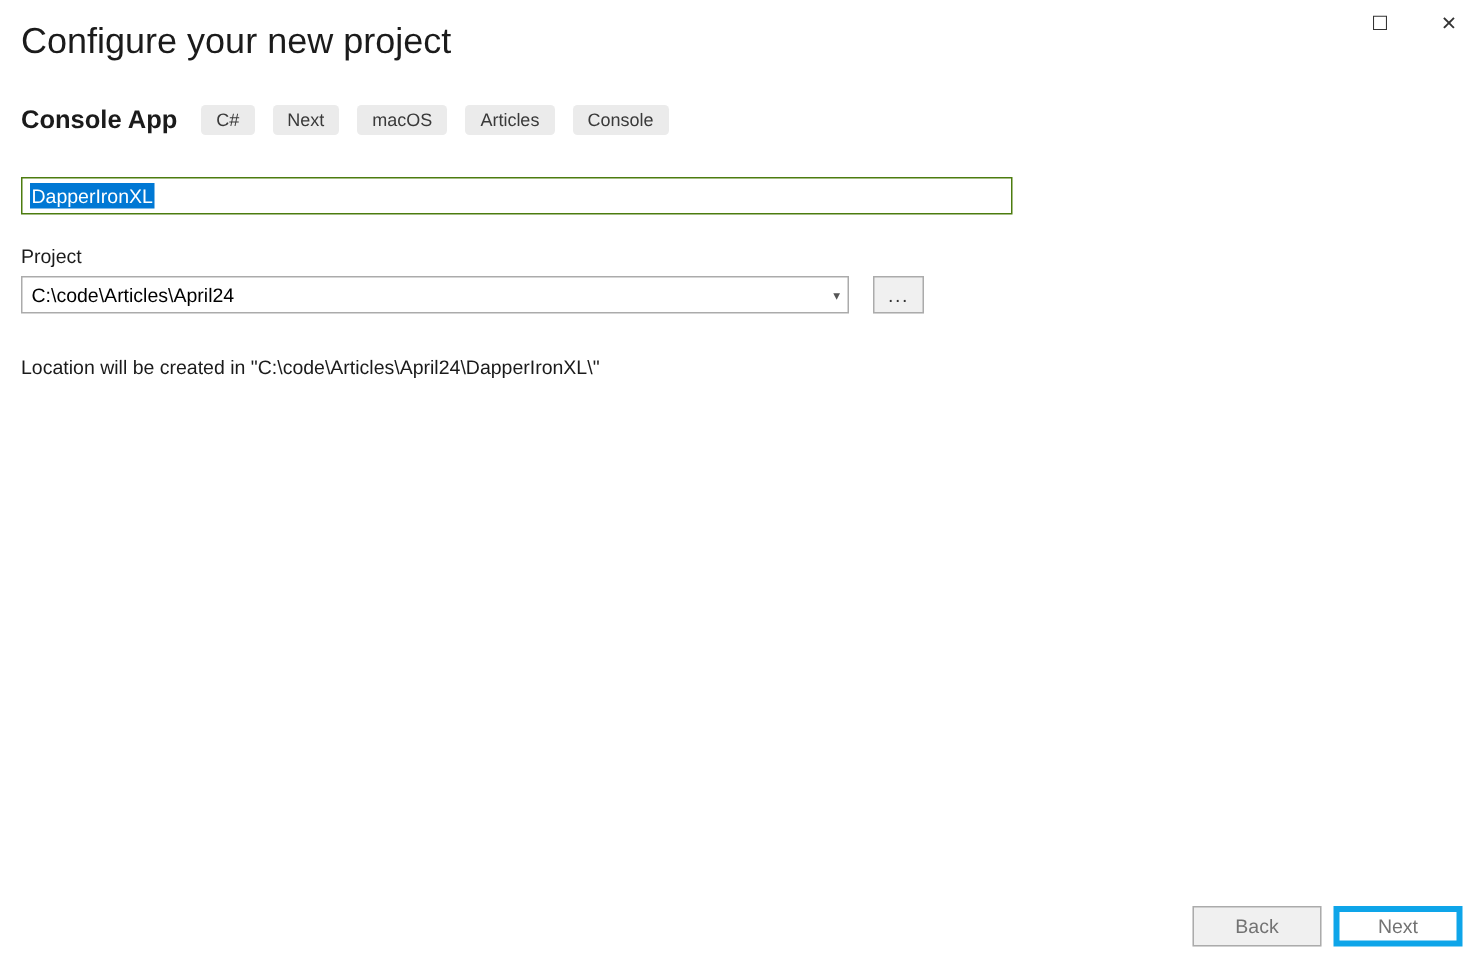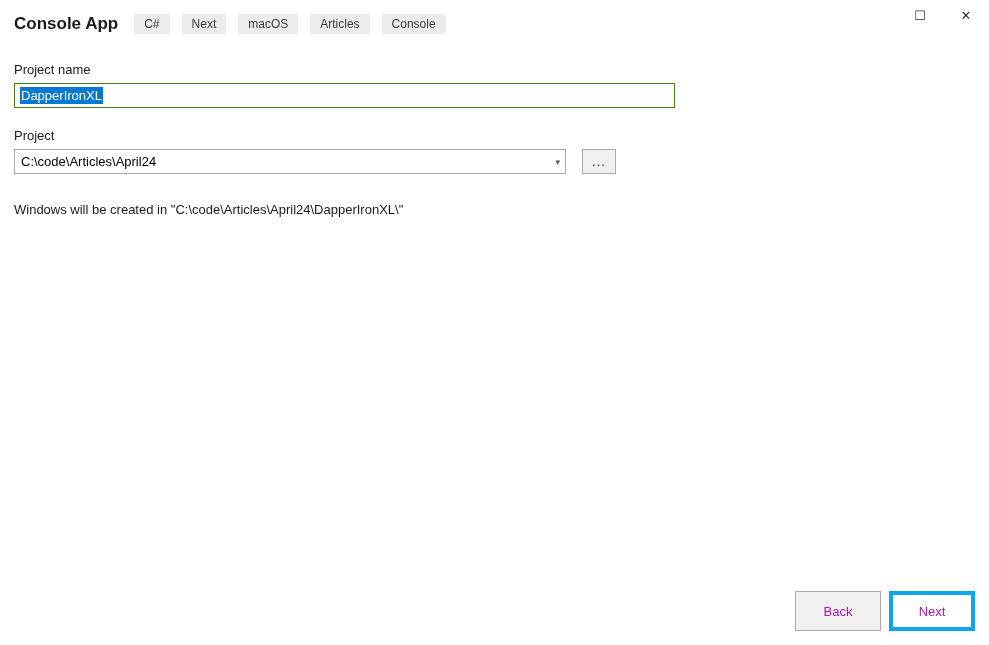--- a/index.html
+++ b/index.html
@@ -132,69 +132,69 @@
     }
     .footer {
       position: absolute;
       bottom: 14px;
       right: 14px;
       display: flex;
       gap: 8px;
     }
     .footer-button {
       width: 86px;
-      height: 40px;
+      height: 27px;
       border: 1px solid #ababab;
       background: #f0f0f0;
       font-size: 13px;
       font-family: inherit;
       cursor: pointer;
-      color: #a21caf;
+      color: #737373;
     }
     .footer-button.primary {
       border: 4px solid #0ea5e9;
       background: #ffffff;
     }
   </style>
 </head>
 <body>
 
 <div class="title-bar">
   <div class="title-bar-icon">☐</div>
   <div class="title-bar-icon">✕</div>
 </div>
 
 <div class="content">
+  <h1 class="page-title">Configure your new project</h1>
 
   <div class="template-row">
     <span class="template-name">Console App</span>
     <span class="tag">C#</span>
     <span class="tag">Next</span>
     <span class="tag">macOS</span>
     <span class="tag">Articles</span>
     <span class="tag">Console</span>
   </div>
 
   <div class="field-group">
-    <label class="field-label">Project name</label>
     <div class="project-name-wrapper">
       <span class="selected-text">DapperIronXL</span>
     </div>
   </div>
 
   <div class="field-group">
     <label class="field-label">Project</label>
     <div class="location-row">
       <div class="combo-wrapper">
         <input type="text" class="combo-input" value="C:\code\Articles\April24" style="">
         <span class="combo-chevron">▾</span>
       </div>
       <button class="browse-button">...</button>
     </div>
   </div>
 
-  <div class="info-text">Windows will be created in "C:\code\Articles\April24\DapperIronXL\"</div>
+  <div class="info-text">Location will be created in "C:\code\Articles\April24\DapperIronXL\"</div>
 </div>
 
 <div class="footer">
   <button class="footer-button">Back</button>
   <button class="footer-button primary">Next</button>
 </div>
 
 </body></html>

